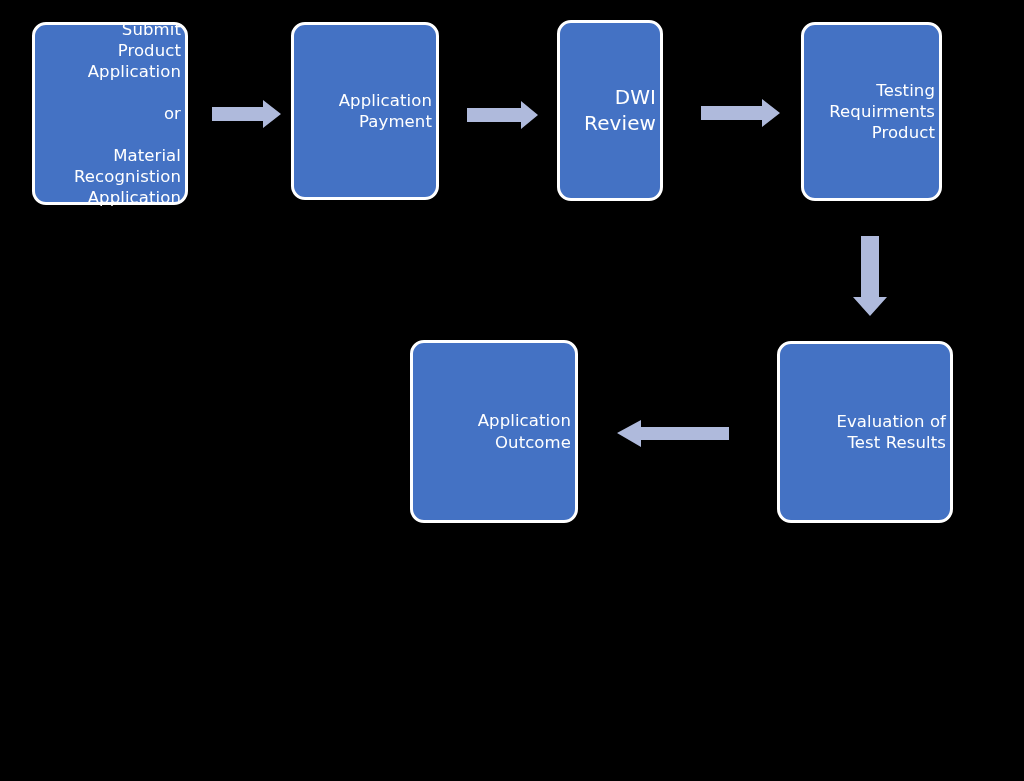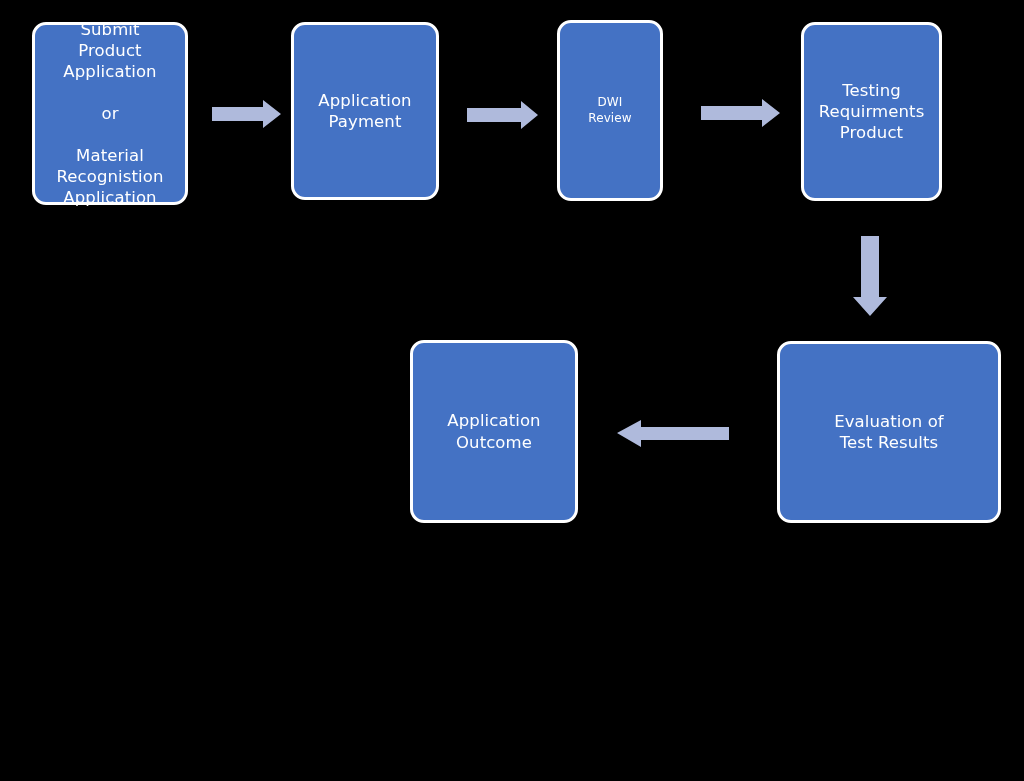--- a/index.html
+++ b/index.html
@@ -19,41 +19,41 @@
   
   .node {
     position: absolute;
     background: #4472C4;
     border: 3px solid #FFFFFF;
     border-radius: 14px;
     box-sizing: border-box;
     display: flex;
     align-items: center;
     justify-content: center;
-    text-align: center;
+    text-align: right;
     color: #FFFFFF;
     line-height: 1.28;
     letter-spacing: 0.1px;
     -webkit-font-smoothing: antialiased;
   }
   .node .label {
     display: block;
     width: 100%;
     padding: 0 4px;
     white-space: pre-line;
     box-sizing: border-box;
   }
 
   
   #node-submit       { left: 32px;  top: 22px;  width: 156px; height: 183px; font-size: 16.5px; }
   #node-payment      { left: 291px; top: 22px;  width: 148px; height: 178px; font-size: 16.5px; }
-  #node-review       { left: 557px; top: 20px;  width: 106px; height: 181px; font-size: 12px; }
+  #node-review       { left: 557px; top: 20px;  width: 106px; height: 181px; font-size: 20px; }
   #node-testing      { left: 801px; top: 22px;  width: 141px; height: 179px; font-size: 16.5px; }
   #node-outcome      { left: 410px; top: 340px; width: 168px; height: 183px; font-size: 16.5px; }
-  #node-evaluation   { left: 777px; top: 341px; width: 224px; height: 182px; font-size: 16.5px; }
+  #node-evaluation   { left: 777px; top: 341px; width: 176px; height: 182px; font-size: 16.5px; }
 
   
   #connectors {
     position: absolute;
     left: 0;
     top: 0;
     width: 1024px;
     height: 781px;
     pointer-events: none;
   }

